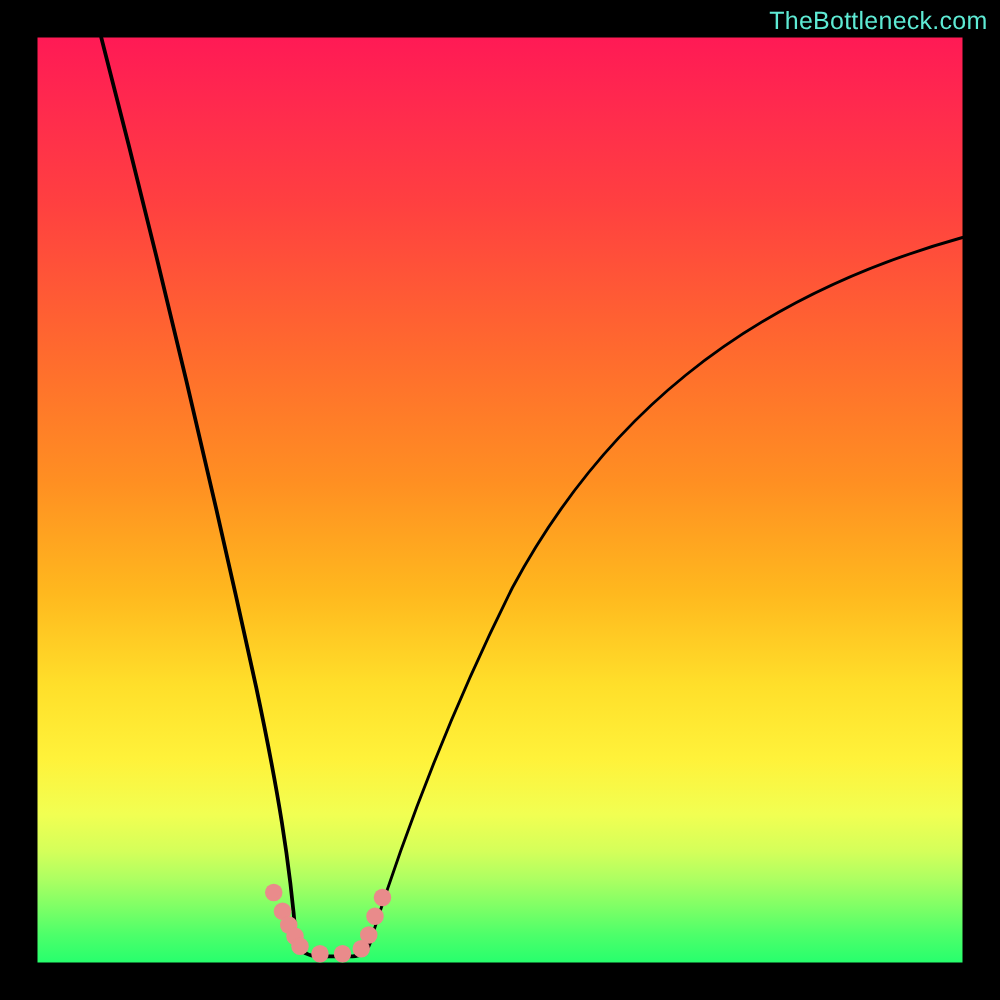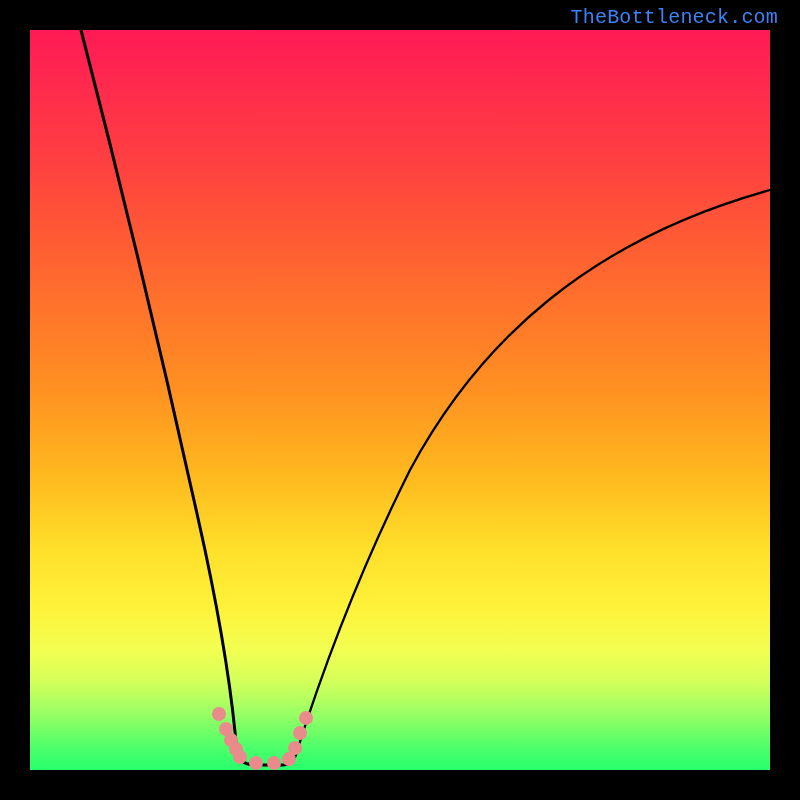--- a/index.html
+++ b/index.html
@@ -46,26 +46,25 @@
     position: absolute;
     left: 30px;
     top: 30px;
     width: 740px;
     height: 740px;
     overflow: visible;
   }
   .attrib {
     position: absolute;
     top: 6px;
-    right: 22px;
-    color: #3b82f6;
+    right: 10px;
+    color: #5eead4;
     font-size: 20px;
     font-weight: 400;
     letter-spacing: 0.2px;
-    font-family: Liberation Mono, monospace;
   }
 </style>
 </head>
 <body>
 
 <div class="stage">
 
   <div class="plot-bg"></div>
 
   <svg class="curves" viewBox="0 0 740 740">

